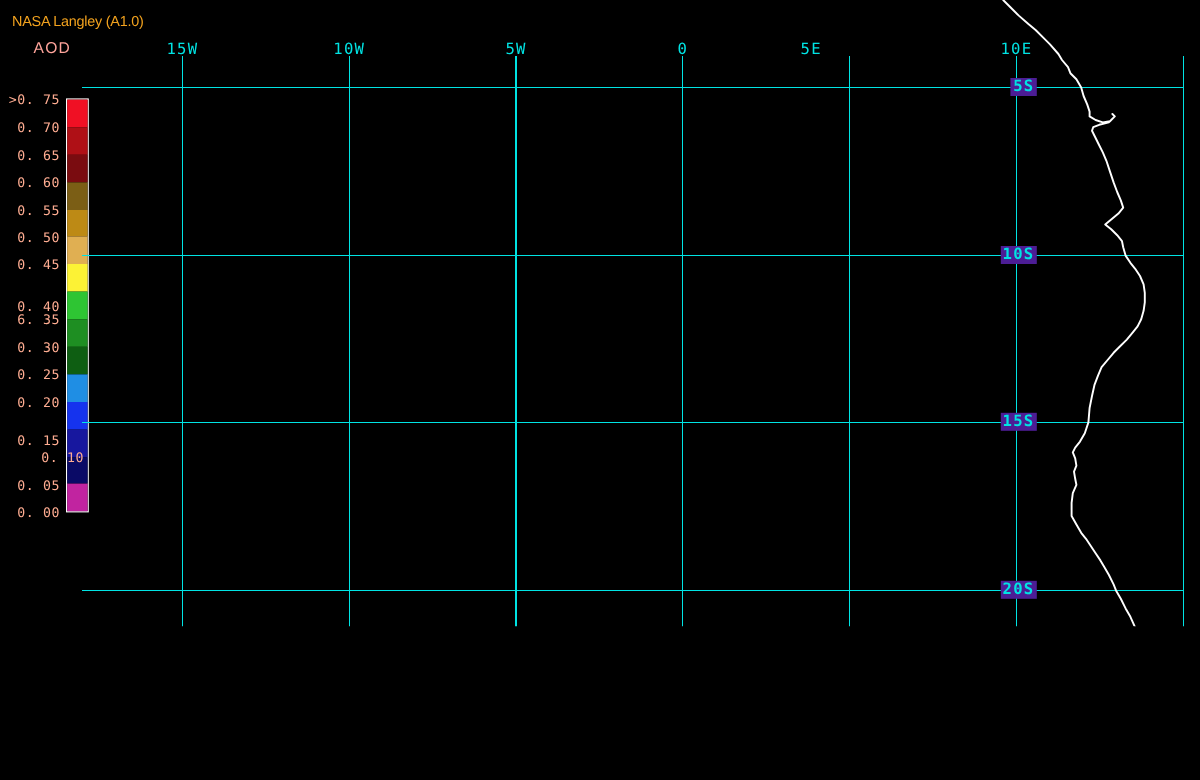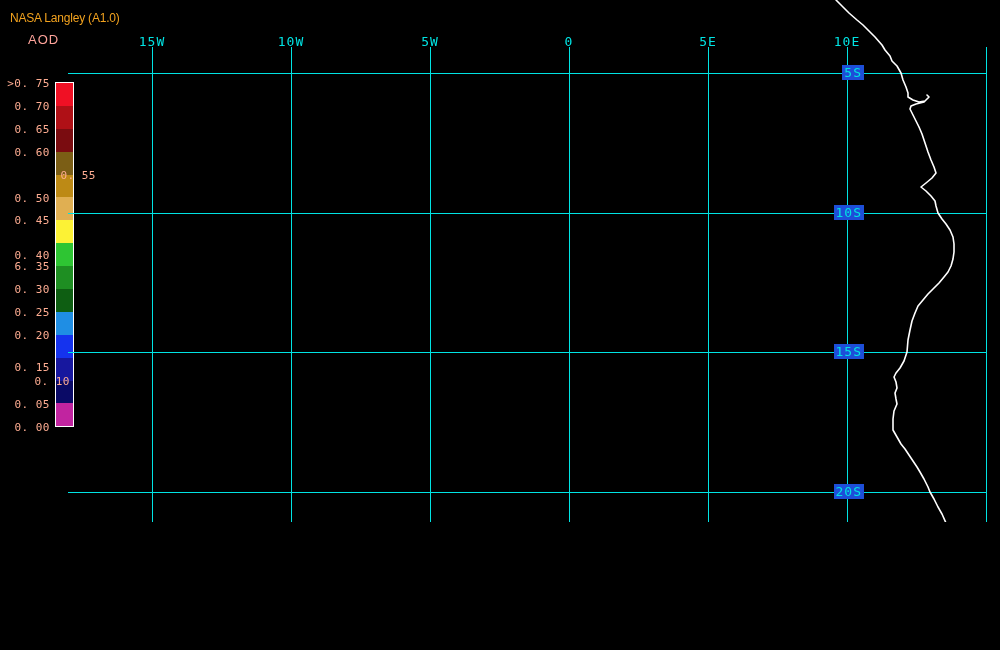--- a/index.html
+++ b/index.html
@@ -9,21 +9,21 @@
           font-size:12px;letter-spacing:-0.2px;}
   #product-subtitle{position:absolute;left:28px;top:32px;font-family:Liberation Sans, sans-serif;
           font-size:13px;letter-spacing:1px;}
   #colorbar{position:absolute;left:55px;top:82px;border:1.5px solid #fff;z-index:1;}
   .seg{width:17px;height:22.9px;}
   .cbl{position:absolute;left:0;width:50px;text-align:right;font-size:11px;line-height:13px;
        letter-spacing:0.5px;z-index:1;}
   #gridsvg{position:absolute;left:0;top:0;z-index:2;}
   #maplabels{position:absolute;left:0;top:0;width:1000px;height:650px;z-index:3;pointer-events:none;}
   .lonl{position:absolute;top:34px;transform:translateX(-50%);font-size:13px;letter-spacing:1px;}
-  .latl{position:absolute;right:136px;font-size:13px;letter-spacing:1px;background:#1d4ed8;padding:0 2px;}
+  .latl{position:absolute;right:136px;font-size:13px;letter-spacing:1px;background:#4c1d95;padding:0 2px;font-weight:bold;}
   #footer-caption{position:absolute;left:248px;top:634px;font-size:13px;letter-spacing:1.2px;
        white-space:pre;z-index:4;}
 </style>
 </head>
 <body>
 
 <div id="screen" style="background: rgb(0, 0, 0);">
   <div id="product-title" style="color: rgb(242, 162, 30);">NASA Langley (A1.0)</div>
   <div id="product-subtitle" style="color: rgb(255, 164, 155);">AOD</div>
 
@@ -42,21 +42,21 @@
       <div class="seg" style="background: rgb(21, 51, 238);"></div>
       <div class="seg" style="background: rgb(23, 23, 158);"></div>
       <div class="seg" style="background: rgb(10, 10, 102);"></div>
       <div class="seg" style="background: rgb(193, 36, 160);"></div>
     </div>
   <div id="cblabels">
       <div class="cbl" style="top: 77px; color: rgb(255, 173, 146);">&gt;0. 75</div>
       <div class="cbl" style="top: 99.9px; color: rgb(255, 173, 146);">0. 70</div>
       <div class="cbl" style="top: 122.8px; color: rgb(255, 173, 146);">0. 65</div>
       <div class="cbl" style="top: 145.7px; color: rgb(255, 173, 146);">0. 60</div>
-      <div class="cbl" style="top: 168.6px; color: rgb(255, 173, 146); padding-left: 46px;">0. 55</div>
+      <div class="cbl" style="top: 168.6px; color: rgb(255, 173, 146);">0. 55</div>
       <div class="cbl" style="top: 191.5px; color: rgb(255, 173, 146);">0. 50</div>
       <div class="cbl" style="top: 214.4px; color: rgb(255, 173, 146);">0. 45</div>
       <div class="cbl" style="top: 237.3px; color: rgb(255, 173, 146); margin-top: 12px;">0. 40</div>
       <div class="cbl" style="top: 260.2px; color: rgb(255, 173, 146);">6. 35</div>
       <div class="cbl" style="top: 283.1px; color: rgb(255, 173, 146);">0. 30</div>
       <div class="cbl" style="top: 306px; color: rgb(255, 173, 146);">0. 25</div>
       <div class="cbl" style="top: 328.9px; color: rgb(255, 173, 146);">0. 20</div>
       <div class="cbl" style="top: 361px; color: rgb(255, 173, 146);">0. 15</div>
       <div class="cbl" style="top: 374.7px; color: rgb(255, 173, 146); padding-left: 20px;">0. 10</div>
       <div class="cbl" style="top: 397.6px; color: rgb(255, 173, 146);">0. 05</div>
@@ -77,21 +77,21 @@
       <line x1="68" y1="492" x2="986" y2="492" stroke="#00E3E3" stroke-width="1" shape-rendering="crispEdges"></line>
       <line x1="68" y1="631" x2="986" y2="631" stroke="#00E3E3" stroke-width="1" shape-rendering="crispEdges"></line>
       <polyline points="836,0 842,6 849,13 857,20 863,25 870,32 875,37 882,45 885,50 890,56 892,61 897,66 901,73 903,80 906,87 908,93 908,97 913,100 919,102 925,101 929,97 927,95 929,97 924,102 916,104 911,106 910,109 913,115 916,121 919,127 922,134 925,143 928,152 931,160 934,167 936,173 932,178 926,183 921,187 926,191 931,196 935,201 936,206 938,213 942,219 946,224 950,230 953,237 954,244 954,252 953,259 951,266 948,272 944,277 939,283 933,289 928,294 923,300 918,306 915,313 912,321 910,330 908,340 907,352 904,361 900,368 896,373 894,377 896,382 897,388 895,393 896,399 897,404 894,411 893,419 893,430 897,437 901,444 905,449 909,455 913,461 917,467 920,472 924,479 928,487 930,492 934,499 938,507 942,514 946,523 950,530 954,538 957,543 960,549 963,553 966,558 968,564 967,570 966,575 968,581 969,587 968,593 969,598 971,602 974,607 976,612 978,617 980,624 981,631 981,638 980,643 982,650" fill="none" stroke="#FFFFFF" stroke-width="1.6" stroke-linejoin="round" stroke-linecap="round"></polyline>
     </svg>
 
   <div id="maplabels">
       <div class="lonl" style="left: 152px; color: rgb(0, 227, 227);">15W</div>
       <div class="lonl" style="left: 291px; color: rgb(0, 227, 227);">10W</div>
       <div class="lonl" style="left: 430px; color: rgb(0, 227, 227);">5W</div>
       <div class="lonl" style="left: 569px; color: rgb(0, 227, 227);">0</div>
-      <div class="lonl" style="left: 708px; color: rgb(0, 227, 227); text-align: center;">5E</div>
+      <div class="lonl" style="left: 676px; color: rgb(0, 227, 227); text-align: center;">5E</div>
       <div class="lonl" style="left: 847px; color: rgb(0, 227, 227);">10E</div>
       <div class="latl" style="top: 65px; color: rgb(0, 227, 227);">5S</div>
       <div class="latl" style="top: 205px; color: rgb(0, 227, 227);">10S</div>
       <div class="latl" style="top: 344px; color: rgb(0, 227, 227);">15S</div>
       <div class="latl" style="top: 484px; color: rgb(0, 227, 227);">20S</div>
     </div>
 
 </div>
 
 </body></html>

